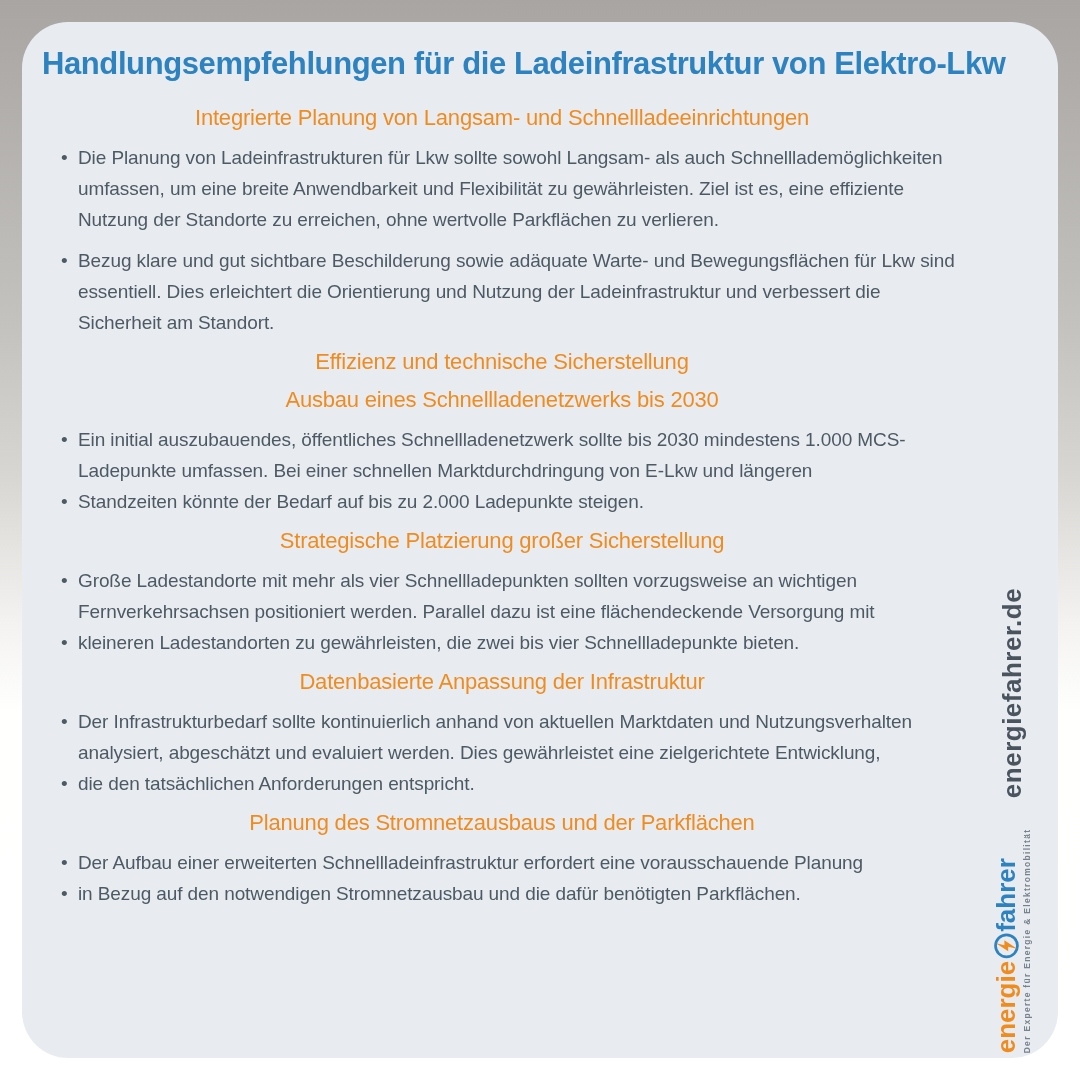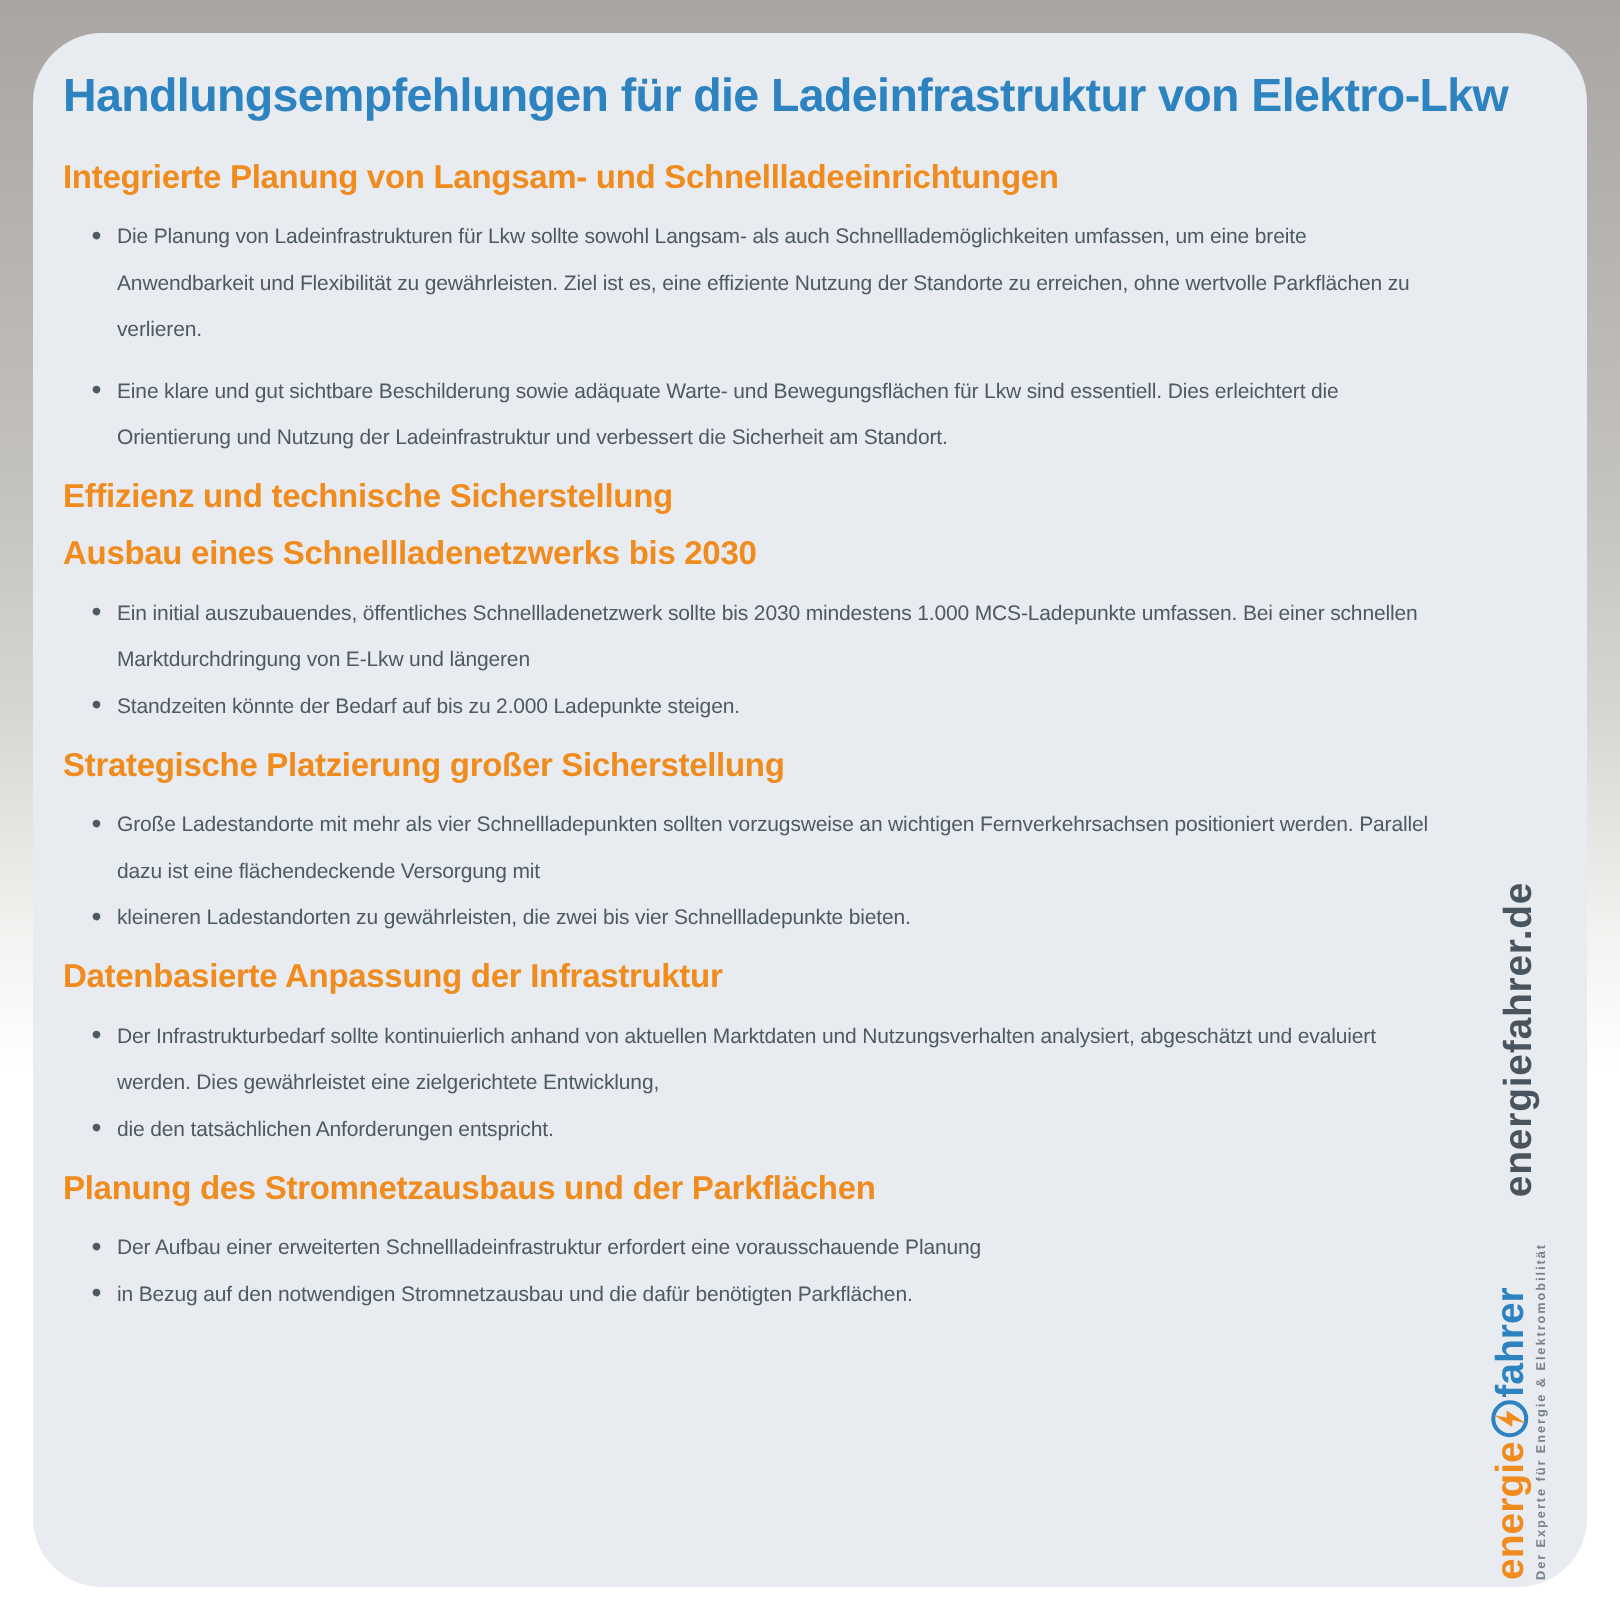--- a/index.html
+++ b/index.html
@@ -28,34 +28,35 @@
     line-height: 36px;
     font-weight: bold;
     letter-spacing: -0.4px;
     color: #2d82c0;
     white-space: nowrap;
   }
   h2.section-heading {
     margin: 10px 0 10px 0;
     font-size: 22px;
     line-height: 28px;
-    font-weight: bold;
+    font-weight: normal;
     letter-spacing: -0.2px;
     color: #f08b1e;
+    text-align: center;
   }
   ul.bullet-list {
     margin: 10px 0 10px 0;
     padding: 0 0 0 36px;
     list-style: none;
     max-width: 950px;
   }
   ul.bullet-list li {
     position: relative;
     margin: 0;
-    font-size: 14px;
+    font-size: 19px;
     line-height: 31px;
     letter-spacing: -0.1px;
     color: #4d5a63;
   }
   ul.bullet-list li::before {
     content: "\2022";
     position: absolute;
     left: -17px;
     top: 0;
     font-size: 19px;
@@ -108,21 +109,21 @@
 
     <section>
       <h2 class="section-heading">Integrierte Planung von Langsam- und Schnellladeeinrichtungen</h2>
       <ul class="bullet-list">
         <li>Die Planung von Ladeinfrastrukturen für Lkw sollte sowohl Langsam- als auch Schnelllademöglichkeiten umfassen, um eine breite Anwendbarkeit und Flexibilität zu gewährleisten. Ziel ist es, eine effiziente Nutzung der Standorte zu erreichen, ohne wertvolle Parkflächen zu verlieren.</li>
       </ul>
     </section>
 
     <section>
       <ul class="bullet-list">
-        <li>Eine klare und gut sichtbare Beschilderung sowie adäquate Warte- und Bewegungsflächen für Lkw sind essentiell. Dies erleichtert die Orientierung und Nutzung der Ladeinfrastruktur und verbessert die Sicherheit am Standort.</li>
+        <li>Bezug klare und gut sichtbare Beschilderung sowie adäquate Warte- und Bewegungsflächen für Lkw sind essentiell. Dies erleichtert die Orientierung und Nutzung der Ladeinfrastruktur und verbessert die Sicherheit am Standort.</li>
       </ul>
     </section>
 
     <section>
       <h2 class="section-heading">Effizienz und technische Sicherstellung</h2>
     </section>
 
     <section>
       <h2 class="section-heading">Ausbau eines Schnellladenetzwerks bis 2030</h2>
       <ul class="bullet-list">

